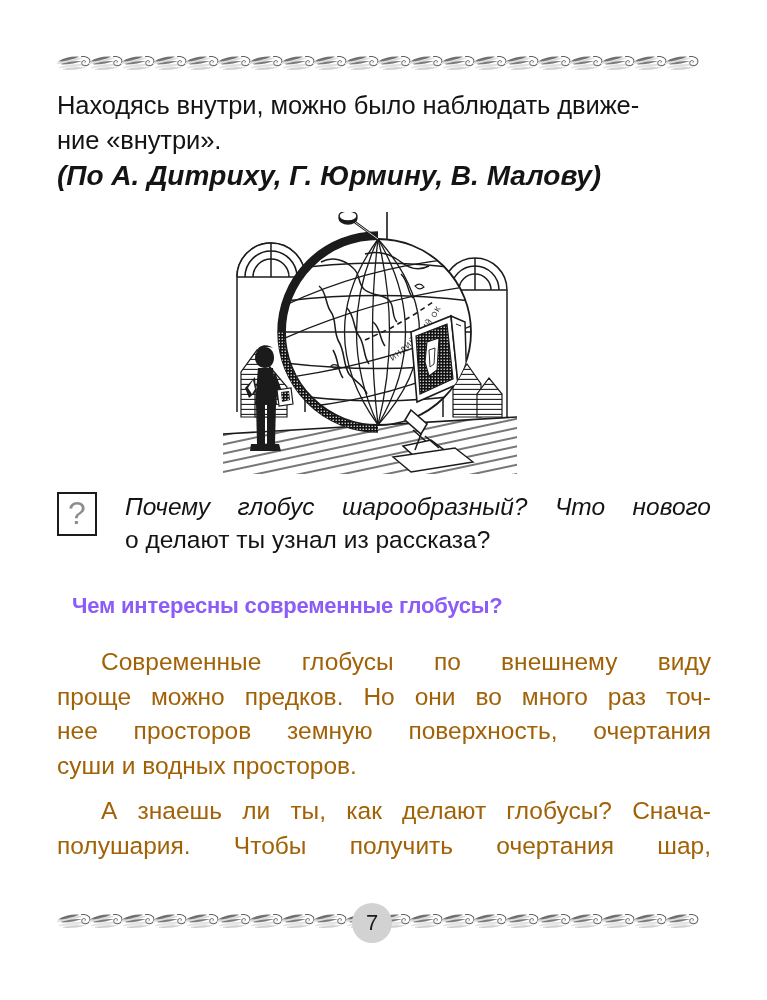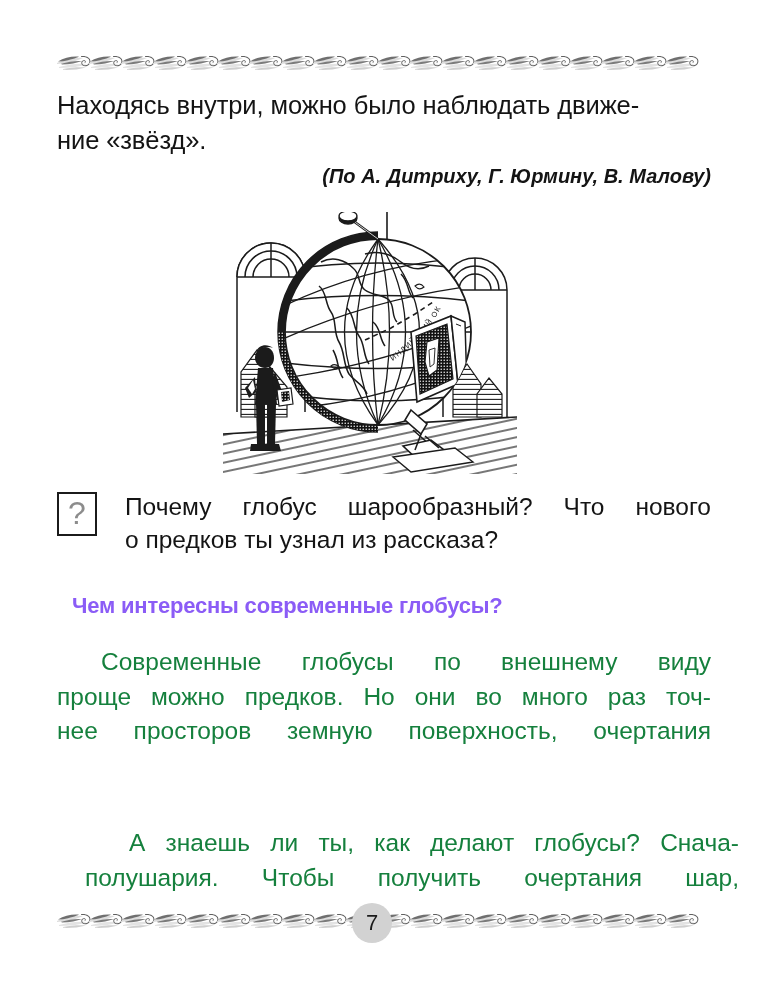--- a/index.html
+++ b/index.html
@@ -49,25 +49,24 @@
     font-size: 25.5px;
     line-height: 35px;
     letter-spacing: -0.1px;
     text-align: justify;
     color: #141414;
   }
   .lead-para .l2 { display: block; }
 
   .attribution {
     top: 160px;
-    font-size: 20px;
+    font-size: 28px;
     line-height: 32px;
     font-weight: bold;
     font-style: italic;
-    text-align: right;
     color: #141414;
   }
 
   
   .illustration {
     position: absolute;
     left: 215px;
     top: 212px;
     width: 310px;
     height: 262px;
@@ -107,20 +106,21 @@
     font-size: 24.5px;
     line-height: 33px;
     text-align: justify;
     color: #141414;
     flex: 1 1 auto;
   }
   .question-text .q1 {
     display: block;
     text-align: justify;
     text-align-last: justify;
+    font-style: italic;
   }
   .question-text .q2 { display: block; }
 
   
   .section-heading {
     position: absolute;
     left: 72px;
     top: 589px;
     width: 640px;
     font-size: 22px;
@@ -131,33 +131,33 @@
     font-stretch: condensed;
   }
 
   
   .body-para {
     position: absolute;
     left: 57px;
     width: 654px;
     font-size: 24.5px;
     line-height: 34.5px;
-    color: #15803d;
+    color: #a16207;
   }
   .body-para .line {
     display: block;
     white-space: nowrap;
   }
   .body-para .justified {
     display: block;
     text-align: justify;
     text-align-last: justify;
   }
   .para-1 { top: 645px; }
-  .para-2 { top: 826px; margin-left: 28px; }
+  .para-2 { top: 794px; }
 
   .indent { display: inline-block; width: 44px; }
 
   
   .page-number {
     position: absolute;
     left: 352px;
     top: 903px;
     width: 40px;
     height: 40px;
@@ -218,21 +218,21 @@
         <use href="#swirl" x="512" y="0"></use>
         <use href="#swirl" x="544" y="0"></use>
         <use href="#swirl" x="576" y="0"></use>
         <use href="#swirl" x="608" y="0"></use>
       </g>
     </svg>
   </div>
 
   <div class="text-block lead-para">
     <span class="l1">Находясь внутри, можно было наблюдать движе-</span>
-    <span class="l2">ние «звёзд».</span>
+    <span class="l2">ние «внутри».</span>
   </div>
 
   <div class="text-block attribution">(По А. Дитриху, Г. Юрмину, В. Малову)</div>
 
   <div class="illustration">
     <svg width="310" height="262" viewBox="0 0 310 262" xmlns="http://www.w3.org/2000/svg" aria-hidden="true">
       <defs>
         <clipPath id="globeClip">
           <circle cx="163" cy="120" r="93"></circle>
         </clipPath>
@@ -396,30 +396,31 @@
       </g>
     </svg>
   </div>
 
   <div class="question-row">
     <div class="qmark-box">
       <span>?</span>
     </div>
     <div class="question-text">
       <span class="q1">Почему глобус шарообразный? Что нового</span>
-      <span class="q2">о предков ты узнал из рассказа?</span>
+      <span class="q2">о делают ты узнал из рассказа?</span>
     </div>
   </div>
 
   <div class="section-heading">Чем интересны современные глобусы?</div>
 
   <div class="body-para para-1">
     <span class="justified"><span class="indent"></span><span>Современные глобусы по внешнему виду</span></span>
     <span class="justified">проще можно предков. Но они во много раз точ-</span>
     <span class="justified">нее просторов земную поверхность, очертания</span>
+    <span class="line">суши и водных просторов.</span>
   </div>
 
   <div class="body-para para-2">
     <span class="justified"><span class="indent"></span><span>А знаешь ли ты, как делают глобусы? Снача-</span></span>
     <span class="justified">полушария. Чтобы получить очертания шар,</span>
   </div>
 
   <div class="ornament-band bottom">
     <svg width="654" height="26" viewBox="0 0 654 26" xmlns="http://www.w3.org/2000/svg" aria-hidden="true">
       <g>

